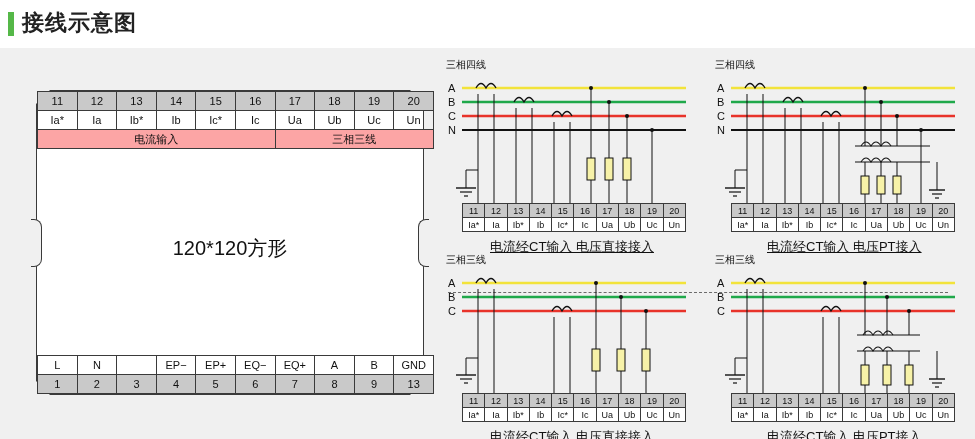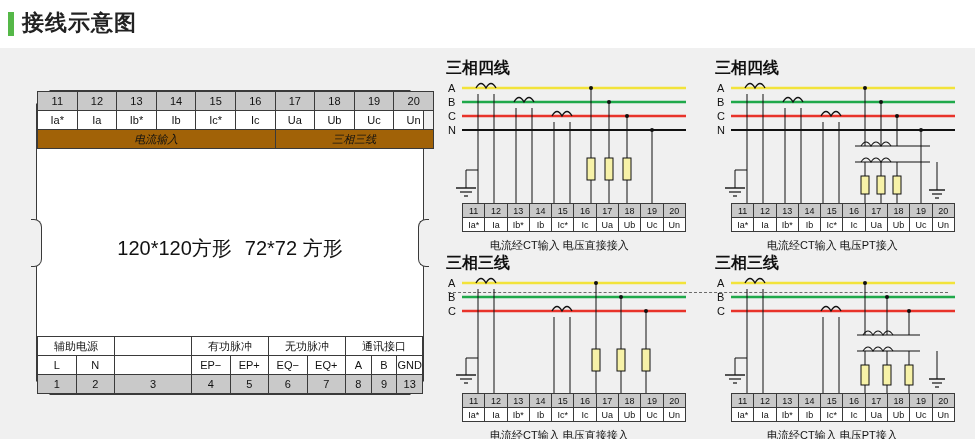--- a/index.html
+++ b/index.html
@@ -25,35 +25,35 @@
   .c-br{right:-1px;bottom:-1px;border-right:14px solid #f0f0f0;border-top:14px solid transparent;}
   .notch{position:absolute;width:10px;height:46px;background:#f0f0f0;border:1px solid #3a3a3a;}
   .notch-l{left:-6px;top:128px;border-left:none;border-radius:0 8px 8px 0;}
   .notch-r{right:-6px;top:128px;border-right:none;border-radius:8px 0 0 8px;}
 
   table.tbl{border-collapse:collapse;table-layout:fixed;}
   table.tbl td{border:1px solid #3a3a3a;text-align:center;font-size:11px;color:#111;height:18px;padding:0;}
   .hdr td{background:#c9c9c9;font-weight:normal;}
   .top-table{position:absolute;left:0;top:0;width:386px;}
   .top-table td{width:38.6px;}
-  .grp td{background:#a16207;font-size:12px;height:20px;font-style:italic;}
-
-  .model-area{position:absolute;left:0;top:78px;width:386px;height:158px;display:flex;flex-direction:row;align-items:center;justify-content:center;gap:13px;}
+  .grp td{background:#fca5a5;font-size:12px;height:20px;}
+
+  .model-area{position:absolute;left:0;top:78px;width:386px;height:158px;display:flex;flex-direction:column;align-items:center;justify-content:center;gap:13px;}
   .model-line{font-size:20px;color:#111;line-height:27px;font-weight:normal;}
 
   .bottom-table{position:absolute;left:0;bottom:0;width:386px;}
   .bottom-table td{width:38.6px;height:21px;font-size:12px;}
   .bt-labels td{background:#ffffff;font-size:13px;height:24px;}
   .bt-mid td{background:#ffffff;font-size:11px;}
   .bt-num td{background:#c9c9c9;font-size:12px;}
 
   
   .diag{position:absolute;}
-  .diag-title{position:absolute;font-size:16px;color:#111;font-weight:bold;}
-  .diag-caption{position:absolute;font-size:11px;color:#111;white-space:nowrap;}
+  .diag-title{position:absolute;font-size:10px;color:#111;font-weight:normal;}
+  .diag-caption{position:absolute;font-size:13px;color:#111;white-space:nowrap;text-decoration:underline;}
 
   .term{position:absolute;}
   .term table{border-collapse:collapse;table-layout:fixed;}
   .term td{border:1px solid #3a3a3a;width:22.6px;height:13px;font-size:9px;text-align:center;padding:0;color:#111;}
   .term .r1 td{background:#c9c9c9;}
   .term .r2 td{background:#ffffff;}
   .hdiv{position:absolute;left:448px;top:244px;width:500px;height:0;border-top:1px dashed #6b6b6b;}
 
   .phase-lbl{position:absolute;font-size:11px;color:#111;}
   svg{position:absolute;left:0;top:0;overflow:visible;}
@@ -106,32 +106,24 @@
         </tr>
         <tr class="grp">
           <td colspan="6">电流输入</td>
           <td colspan="4">三相三线</td>
         </tr>
       </tbody>
         </table>
 
       <div class="model-area">
         <div class="model-line">120*120方形</div>
-        <div class="model-line">72*72 方形</div>
       </div>
 
       <table class="tbl bottom-table">
         <tbody>
-            <tr class="bt-labels">
-          <td colspan="2">辅助电源</td>
-          <td></td>
-          <td colspan="2">有功脉冲</td>
-          <td colspan="2">无功脉冲</td>
-          <td colspan="3">通讯接口</td>
-        </tr>
         <tr class="bt-mid">
           <td>L</td>
           <td>N</td>
           <td></td>
           <td>EP−</td>
           <td>EP+</td>
           <td>EQ−</td>
           <td>EQ+</td>
           <td>A</td>
           <td>B</td>

